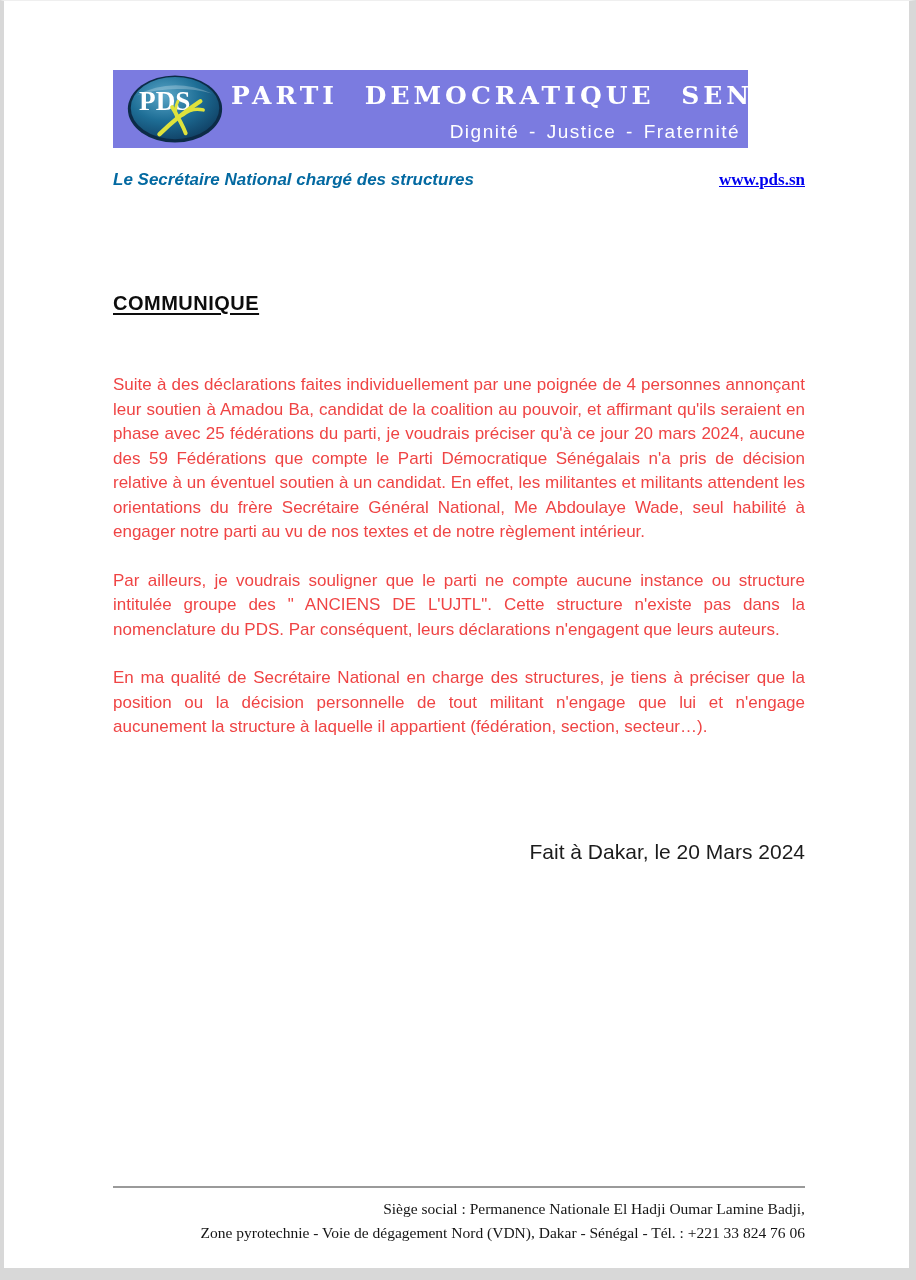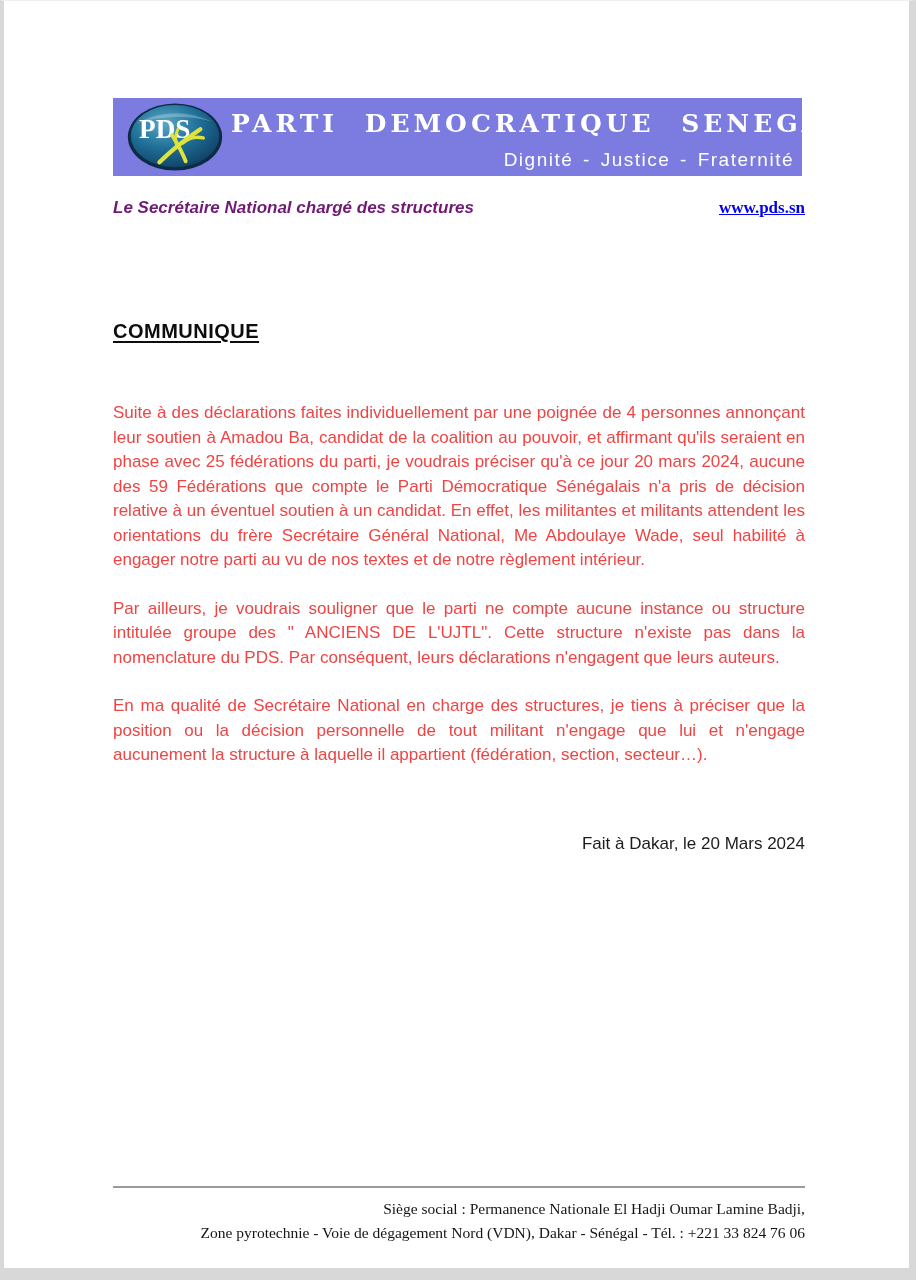--- a/index.html
+++ b/index.html
@@ -28,22 +28,22 @@
     z-index:5;
   }
   .content{
     position:absolute;
     left:113px;top:0;
     width:692px;height:100%;
   }
   
   .banner{
     position:relative;
-    margin-top:98px;
-    width:689px;height:78px;
+    margin-top:70px;
+    width:635px;height:78px;
     background:var(--banner-color);
   }
   .logo{
     position:absolute;
     left:13px;top:4px;
     width:98px;height:70px;
   }
   .party-name{
     position:absolute;
     left:118px;right:5px;top:11px;
@@ -69,21 +69,21 @@
   .subheader{
     margin-top:22px;
     display:flex;
     justify-content:space-between;
     align-items:baseline;
   }
   .role-title{
     font-weight:bold;
     font-style:italic;
     font-size:17px;
-    color:#701a75;
+    color:#0369a1;
   }
   .website{
     font-family:"Liberation Serif",serif;
     font-weight:bold;
     font-size:17px;
     color:var(--link-color);
     text-decoration:underline;
     cursor:pointer;
     text-align:center;
   }
@@ -100,23 +100,23 @@
   }
   .body-text{margin-top:58px;}
   .body-text p{
     font-size:17px;
     line-height:24.5px;
     text-align:justify;
     color:#ef4444;
   }
   .body-text p + p{margin-top:24px;}
   .signature{
-    margin-top:64px;
+    margin-top:100px;
     text-align:right;
-    font-size:17px;
+    font-size:21px;
     line-height:24.5px;
     color:#1c1c1c;
   }
   
   .footer{
     position:absolute;
     left:113px;top:1186px;
     width:692px;
     text-align:right;
   }

